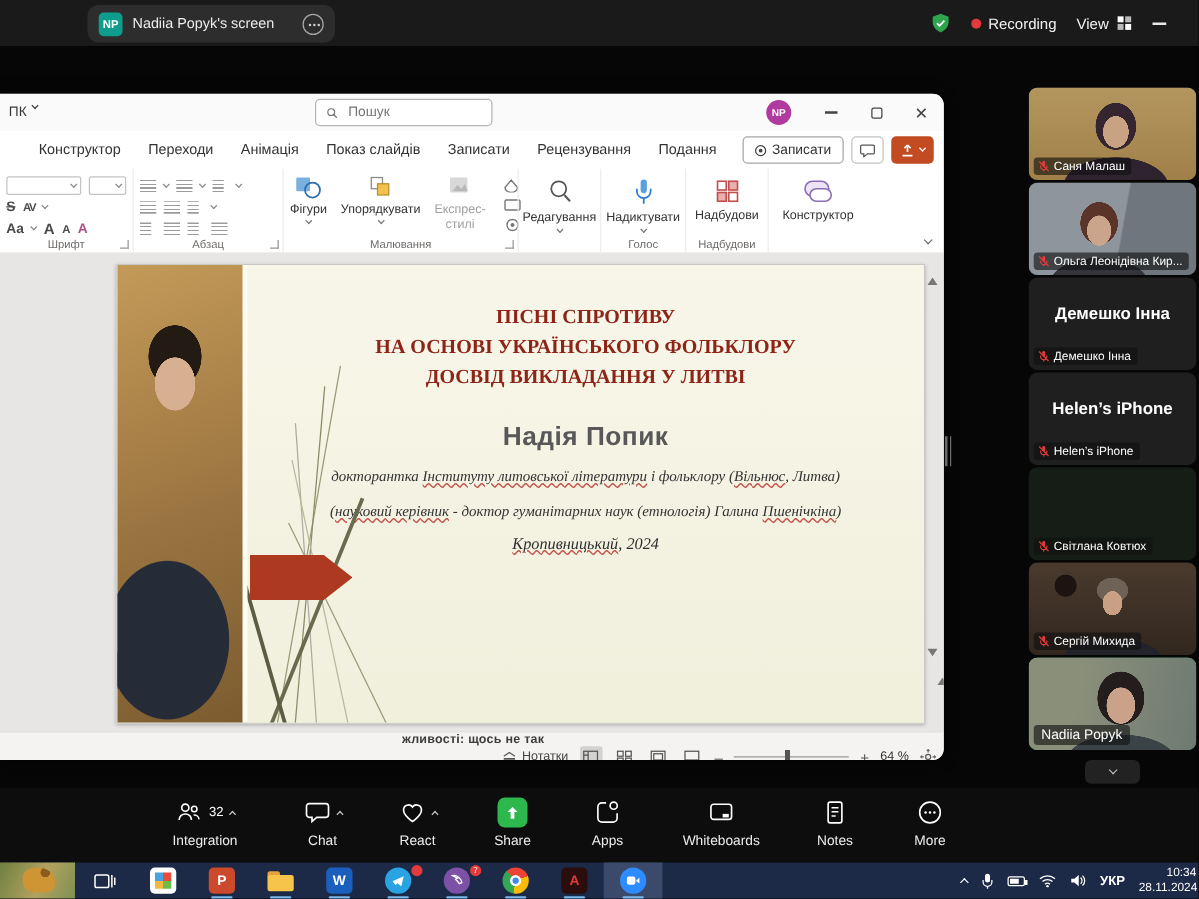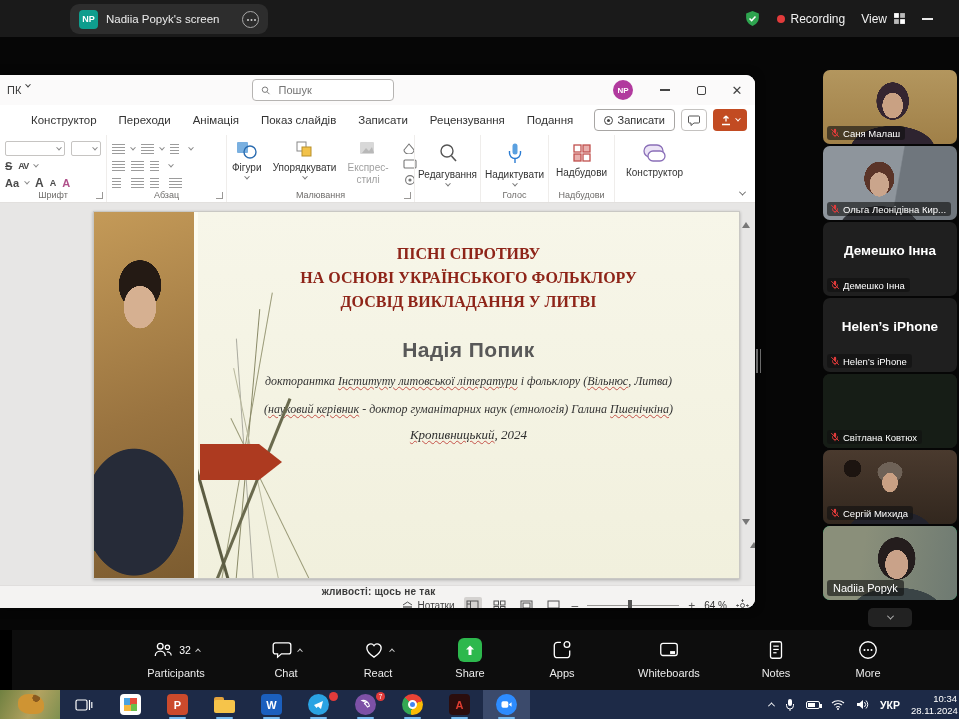--- a/index.html
+++ b/index.html
@@ -175,22 +175,22 @@
   .sb-chev{width:44px;height:19px;margin:8px auto 0;background:#222;border-radius:5px;
            display:flex;align-items:center;justify-content:center;color:#bbb;}
 
   
   .chv{display:inline-block;width:5px;height:5px;border-right:1.4px solid currentColor;
        border-bottom:1.4px solid currentColor;transform:rotate(45deg) translate(-1px,-1px);}
   .chv.up{transform:rotate(-135deg) translate(-1px,-1px);}
   .chv.sm{width:4px;height:4px;}
 
   
-  .ztb{position:absolute;left:12px;bottom:29px;right:0;height:60px;background:#0d0d0d;
-       display:flex;align-items:flex-start;padding:8px 0 0 118px;gap:36px;}
+  .ztb{position:absolute;left:0;bottom:29px;right:0;height:60px;background:#0d0d0d;
+       display:flex;align-items:flex-start;padding:8px 0 0 118px;gap:20px;}
   .tbb{display:flex;flex-direction:column;align-items:center;gap:5px;color:#ececec;font-size:11px;min-width:56px;}
   .tb-ir{height:24px;display:flex;align-items:center;gap:5px;}
   .cnt{font-size:10.5px;color:#fff;}
   .share-sq{width:24px;height:24px;border-radius:6px;background:#2db84d;display:flex;
             align-items:center;justify-content:center;}
 
   
   .taskbar{position:absolute;left:0;bottom:0;width:959px;height:29px;background:#1d2a47;
            display:flex;align-items:center;}
   .wallp{width:60px;height:29px;flex:none;position:relative;overflow:hidden;
@@ -655,21 +655,21 @@
       <div class="tb-ir">
         <svg width="22" height="22" viewBox="0 0 20 20">
           <circle cx="7.5" cy="6.5" r="2.6" fill="none" stroke="#fff" stroke-width="1.2"></circle>
           <path d="M3 15.5c0-2.6 2-4.4 4.5-4.4s4.5 1.8 4.5 4.4" fill="none" stroke="#fff" stroke-width="1.2"></path>
           <circle cx="14" cy="7.5" r="2" fill="none" stroke="#fff" stroke-width="1.1"></circle>
           <path d="M13.5 11.8c2-.2 3.8 1.2 4 3.2" fill="none" stroke="#fff" stroke-width="1.1"></path>
         </svg>
         <span class="cnt">32</span>
         <span class="chv up sm" style="color:#ccc"></span>
       </div>
-      <span>Participants</span>
+      <span>Integration</span>
     </div>
     <div class="tbb">
       <div class="tb-ir">
         <svg width="22" height="22" viewBox="0 0 20 20">
           <path d="M4 3.5h12a2 2 0 0 1 2 2v6a2 2 0 0 1-2 2H9.5L6 16.5v-3H4a2 2 0 0 1-2-2v-6a2 2 0 0 1 2-2z" fill="none" stroke="#fff" stroke-width="1.2"></path>
         </svg>
         <span class="chv up sm" style="color:#ccc"></span>
       </div>
       <span>Chat</span>
     </div>

